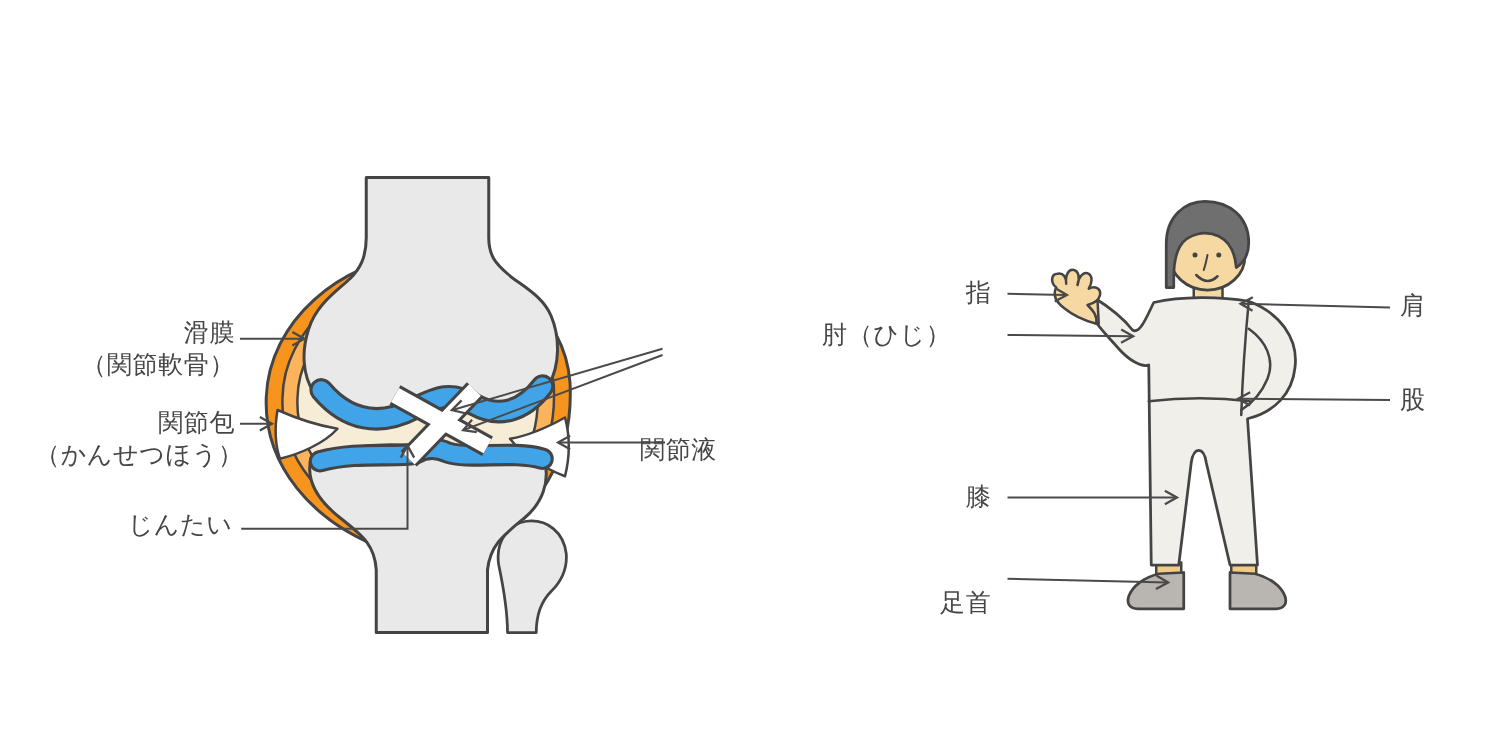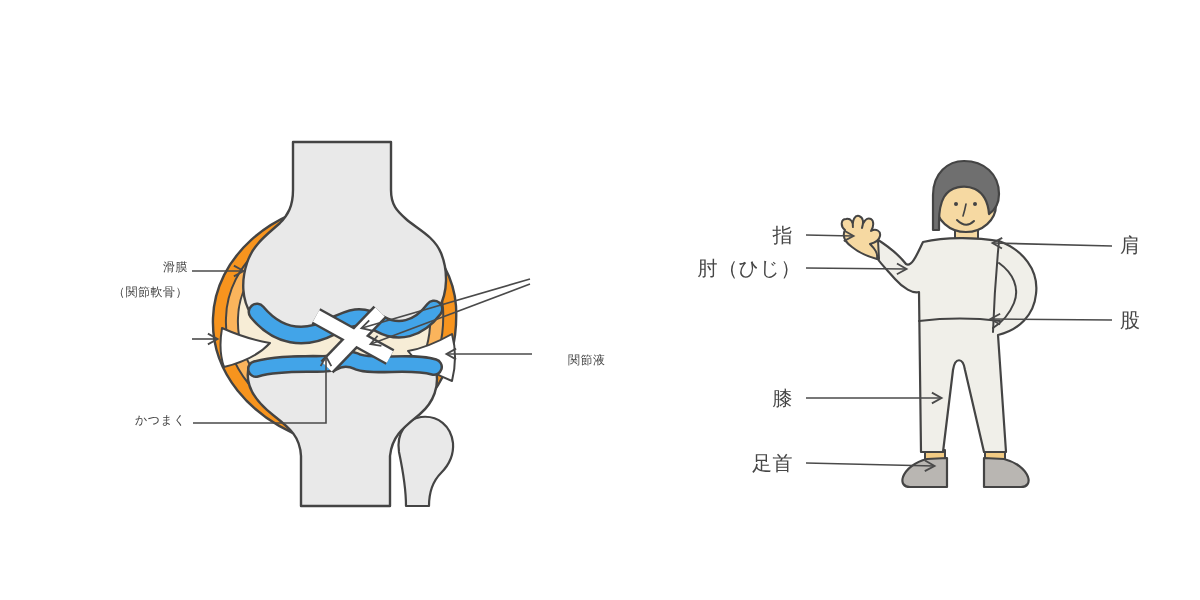--- a/index.html
+++ b/index.html
@@ -1,21 +1,21 @@
 <!DOCTYPE html>
 <html style="--outline: #444444; --leader: #4a4a4a; --text: #464646; --capsule_outer: #F7941E; --capsule_inner: #FBB45C; --cavity: #F7EDD6; --cartilage: #42A4E8; --bone: #E9E9E9; --white: #FFFFFF; --skin: #F6D9A2; --skin_dark: #F2CB84; --hair: #6F6F6F; --clothes: #F0EFE9; --shoes: #B9B6B2;"><head>
 <meta charset="utf-8">
 <style>
   html,body{margin:0;padding:0;background:#ffffff;}
   .canvas{
     position:relative;width:1200px;height:600px;background:#ffffff;overflow:hidden;
     font-family:"Liberation Sans","DejaVu Sans",sans-serif;
   }
   .art{position:absolute;left:0;top:0;}
-  .lbl{position:absolute;color:var(--text,#464646);font-size:12px;line-height:25px;white-space:nowrap;letter-spacing:.5px;}
+  .lbl{position:absolute;color:var(--text,#464646);font-size:20px;line-height:25px;white-space:nowrap;letter-spacing:.5px;}
   .lbl.right{text-align:right;}
   .lbl.person{font-size:20px;line-height:26px;}
   .lbl .reading:empty{display:none;}
 </style>
 </head>
 <body>
 
 <div class="canvas">
 
   <svg class="art" width="1200" height="600" viewBox="0 0 1200 600">
@@ -92,39 +92,43 @@
       <path d="M1112,320 L991,319" marker-end="url(#ah)"></path>
       <path d="M806,398 L941,398" marker-end="url(#ah)"></path>
       <path d="M806,463 L934,466" marker-end="url(#ah)"></path>
     </g>
   </svg>
 
   <div class="lbl right" style="left:38px;top:255px;width:150px">
     <div class="term">滑膜</div>
     <div class="reading">（関節軟骨）</div>
   </div>
+  <div class="lbl right" style="left:28px;top:327px;width:160px">
+    <div class="term">関節包</div>
+    <div class="reading">（かんせつほう）</div>
+  </div>
   <div class="lbl right" style="left:15px;top:408px;width:171px">
-    <div class="term">かつまく</div>
+    <div class="term">じんたい</div>
   </div>
-  <div class="lbl" style="left:568px;top:348px">
+  <div class="lbl" style="left:512px;top:348px">
     <div class="term">関節液</div>
   </div>
 
   <div class="lbl person right" style="left:688px;top:222px;width:105px">
     <div class="term">指</div>
   </div>
-  <div class="lbl person right" style="left:696px;top:255px;width:105px">
+  <div class="lbl person right" style="left:656px;top:255px;width:105px">
     <div class="term">肘（ひじ）</div>
   </div>
   <div class="lbl person" style="left:1120px;top:232px">
     <div class="term">肩</div>
   </div>
   <div class="lbl person" style="left:1120px;top:307px">
     <div class="term">股</div>
   </div>
   <div class="lbl person right" style="left:688px;top:385px;width:105px">
     <div class="term">膝</div>
   </div>
-  <div class="lbl person right" style="left:688px;top:450px;width:105px">
+  <div class="lbl person right" style="left:688px;top:470px;width:105px">
     <div class="term">足首</div>
   </div>
 
 </div>
 
 </body></html>

